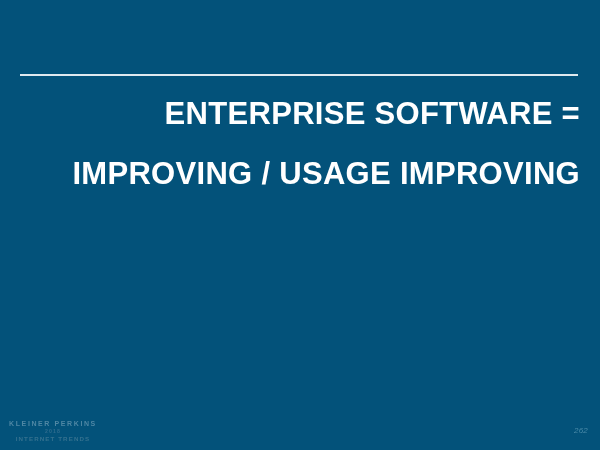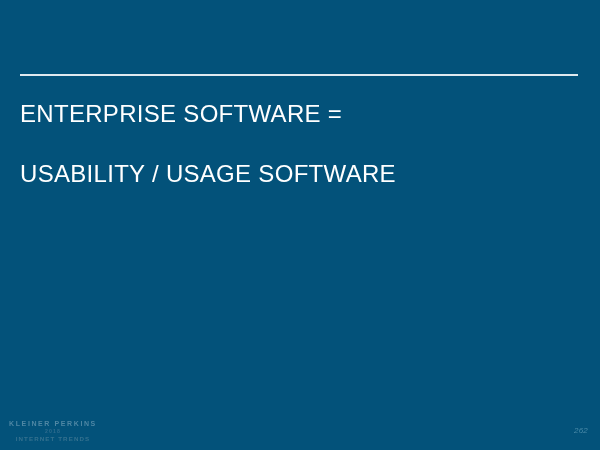--- a/index.html
+++ b/index.html
@@ -33,25 +33,26 @@
 
   
   #headline {
     position: absolute;
     left: 20px;
     top: 99px;
     width: 560px;
   }
   .headline-line {
     color: #ffffff;
-    font-size: 24px;
-    font-weight: normal;
+    font-size: 31px;
+    font-weight: bold;
     letter-spacing: 0.3px;
     line-height: 29px;
     white-space: nowrap;
+    text-align: right;
   }
   #headline-line-2 {
     margin-top: 31px;
   }
 
   
   #footer-logo {
     position: absolute;
     left: 8px;
     top: 420px;
@@ -95,21 +96,21 @@
 </style>
 </head>
 <body>
 
 <div id="slide">
 
   <div id="top-rule"></div>
 
   <div id="headline">
     <div class="headline-line" id="headline-line-1">ENTERPRISE SOFTWARE =</div>
-    <div class="headline-line" id="headline-line-2">USABILITY / USAGE SOFTWARE</div>
+    <div class="headline-line" id="headline-line-2">IMPROVING / USAGE IMPROVING</div>
   </div>
 
   <div id="footer-logo">
     <div class="logo-line-1">KLEINER PERKINS</div>
     <div class="logo-line-2">2018</div>
     <div class="logo-line-3">INTERNET TRENDS</div>
   </div>
 
   <div id="page-number">262</div>
 

